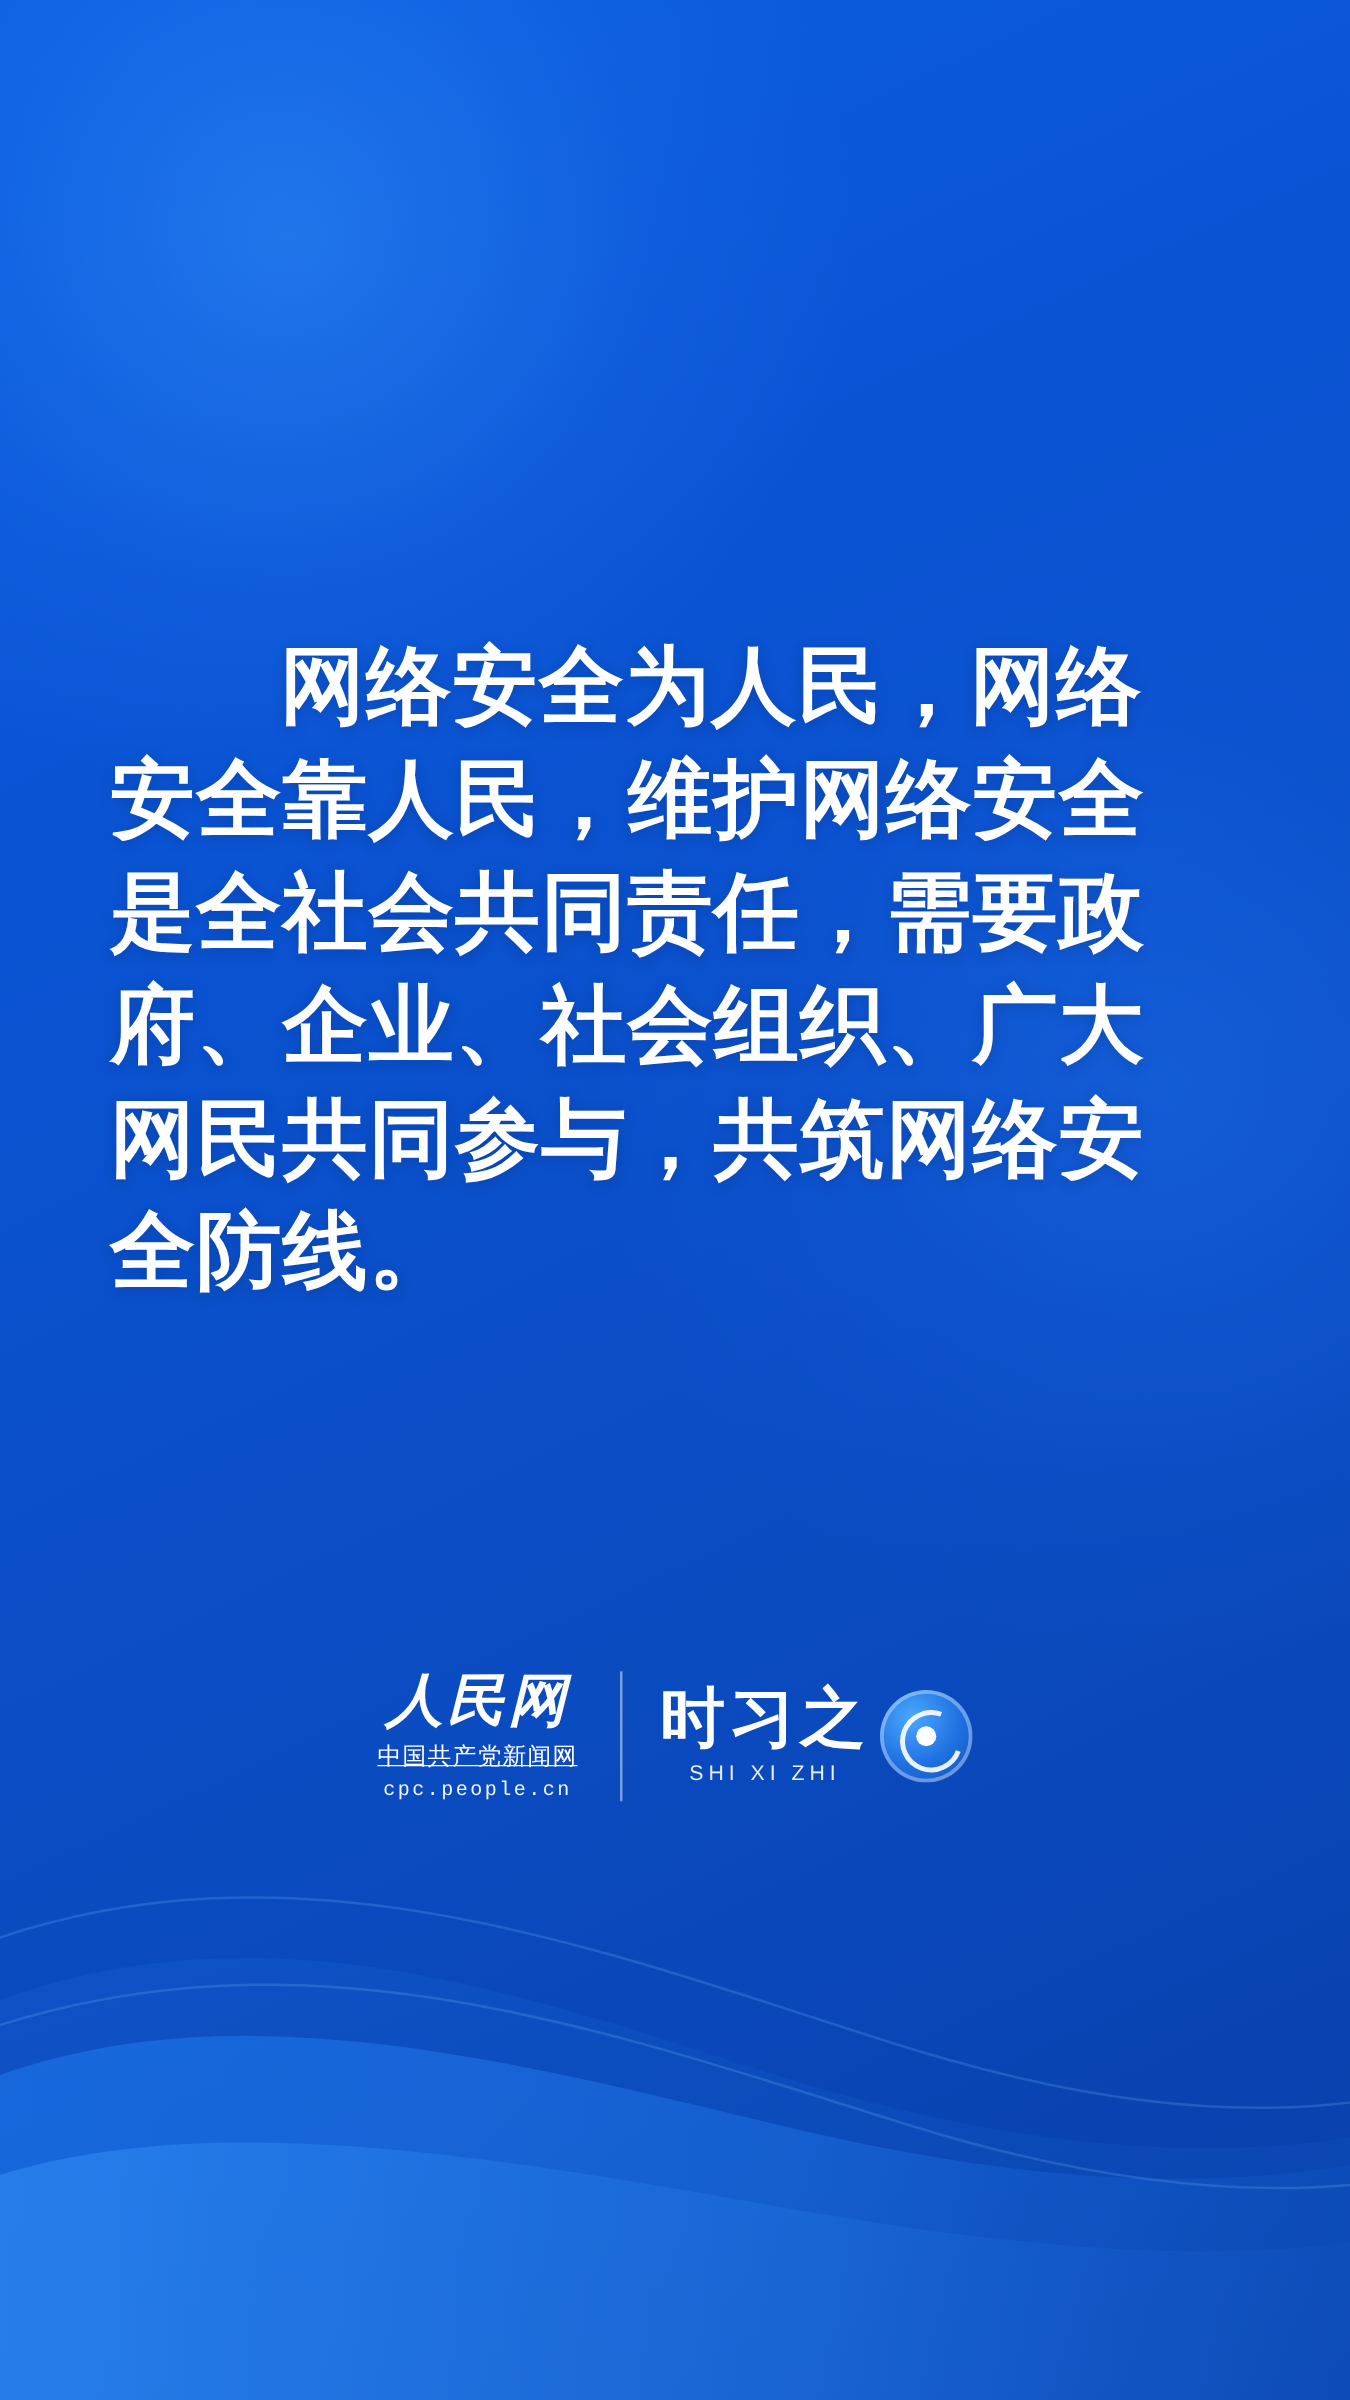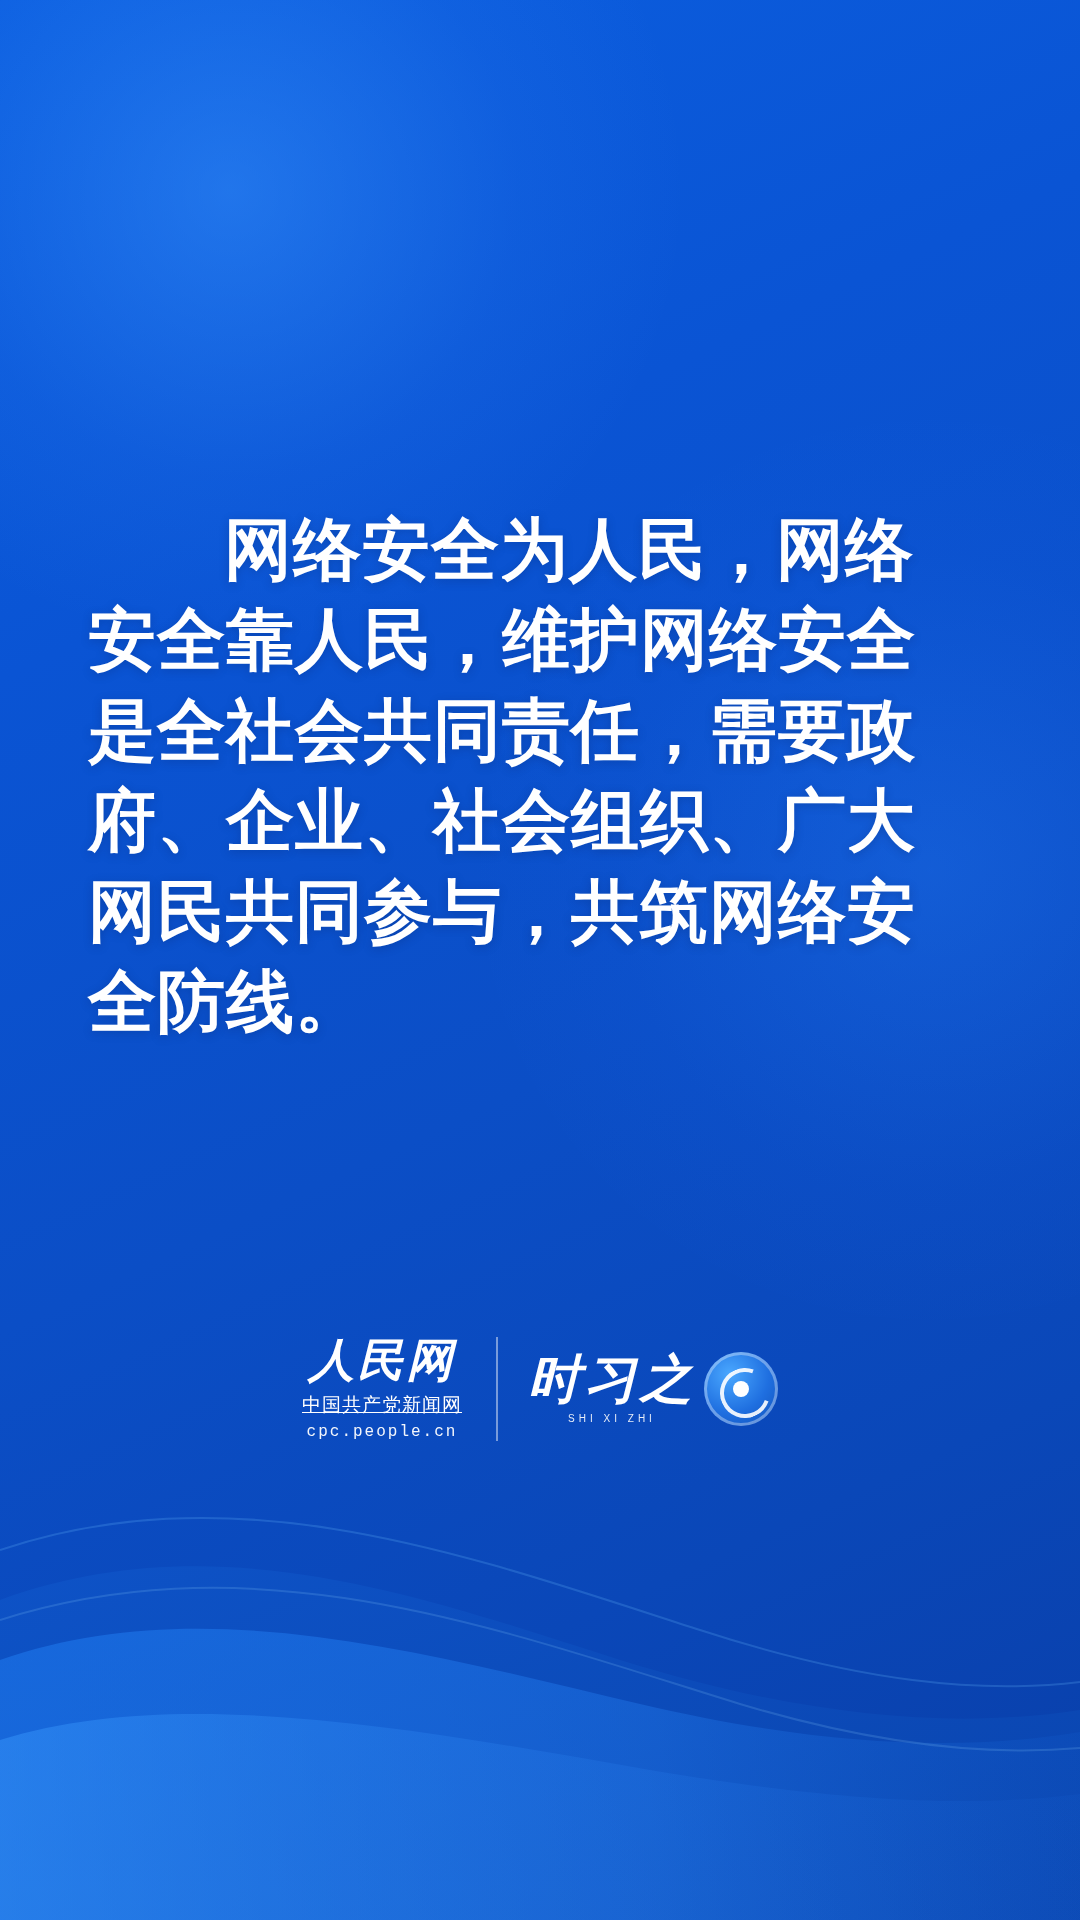--- a/index.html
+++ b/index.html
@@ -143,29 +143,28 @@
     padding-left: 4px;
   }
   .ssz-text {
     display: flex;
     flex-direction: column;
     align-items: center;
   }
   .ssz-text .main {
     color: #ffffff;
     font-family: "Liberation Serif", serif;
-    font-style: italic;
     font-weight: bold;
     font-size: 52px;
     letter-spacing: 4px;
     line-height: 1;
   }
   .ssz-text .pinyin {
     color: #ffffff;
-    font-size: 10px;
+    font-size: 17px;
     letter-spacing: 4px;
     margin-top: 7px;
     opacity: 0.9;
   }
   .ssz-mark {
     width: 74px;
     height: 74px;
     border-radius: 50%;
     background: radial-gradient(circle at 35% 30%, #4aa8ff 0%, #1f6fe0 55%, #0f4fb8 100%);
     position: relative;

